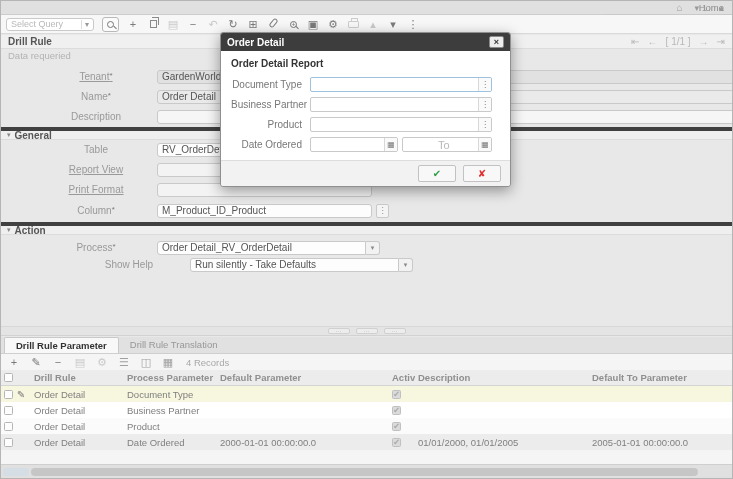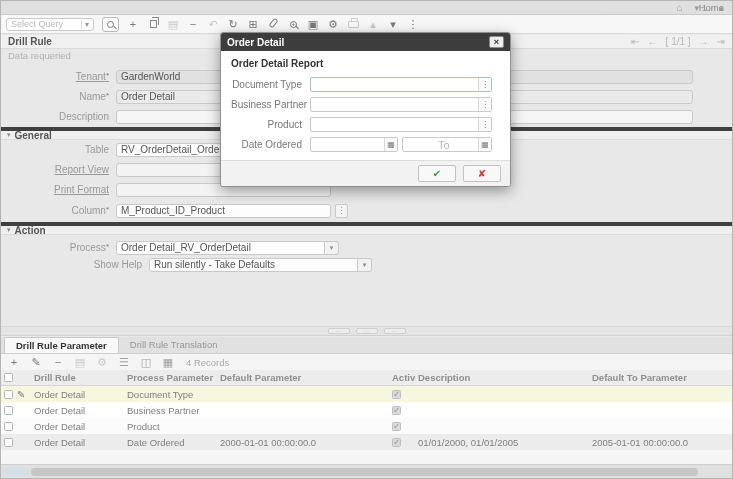--- a/index.html
+++ b/index.html
@@ -33,21 +33,21 @@
   .clip{width:5px;height:10px;border:1.3px solid #7a7a7a;border-radius:2.5px;display:inline-block;transform:rotate(40deg);}
   .printic{position:relative;width:11px;height:7px;border:1.2px solid #cccccc;border-radius:1px;display:inline-block;margin-top:4px;}
   .printic::before{content:"";position:absolute;left:2px;top:-4px;width:5px;height:3px;border:1.2px solid #cccccc;border-bottom:none;}
   
   .phead{position:absolute;left:0;top:34px;right:0;height:14px;background:#f0f0f0;border-bottom:1px solid #dcdcdc;display:flex;align-items:center;justify-content:space-between;padding:0 7px;}
   .phead .ttl{font-weight:bold;color:#555;font-size:10px;}
   .recnav{display:flex;align-items:center;gap:8px;color:#b8b8b8;font-size:10px;}
   .status{position:absolute;left:0;top:49px;right:0;height:12px;color:#b3b3b3;font-size:9.5px;padding:0 7px;}
   
   .frow{position:absolute;left:0;height:15px;display:flex;align-items:center;}
-  .flabel{width:108px;text-align:right;margin-right:7px;color:#999;font-size:10px;white-space:nowrap;}
+  .flabel{width:108px;text-align:center;margin-right:7px;color:#999;font-size:10px;white-space:nowrap;margin-left:41px;}
   .flabel.link{text-decoration:underline;}
   .req{color:#777;font-size:8px;vertical-align:top;}
   .ffield{height:14px;border:1px solid #c9c9c9;border-radius:3px;display:flex;align-items:center;padding:0 4px;color:#555;font-size:10px;white-space:nowrap;overflow:hidden;}
   .w-long{width:577px;}
   .w-short{width:215px;}
   .w-act{width:209px;}
   .sidebtn{height:14px;width:13px;margin-left:4px;border:1px solid #c9c9c9;border-radius:2px;background:#f4f4f4;color:#8a8a8a;font-size:8px;display:flex;align-items:center;justify-content:center;}
   .arrbtn{height:14px;width:14px;border:1px solid #c9c9c9;border-left:none;border-radius:0 3px 3px 0;background:#f2f2f2;color:#8a8a8a;font-size:7px;display:flex;align-items:center;justify-content:center;}
   .sechdr{position:absolute;left:0;right:0;height:13px;background:#efefef;border-top:4px solid #404040;border-bottom:1px solid #dcdcdc;display:flex;align-items:center;padding-left:6px;font-weight:bold;color:#555;font-size:10px;gap:4px;}
   .sechdr .car{font-size:7px;color:#888;font-weight:normal;}

